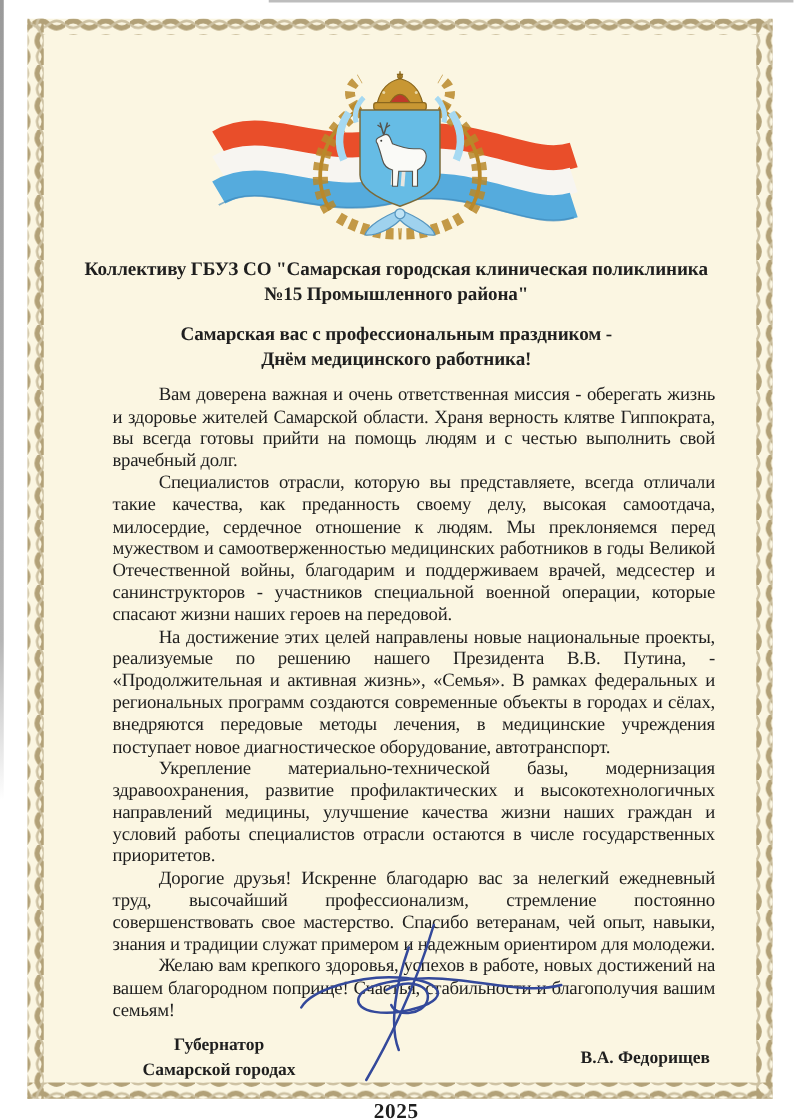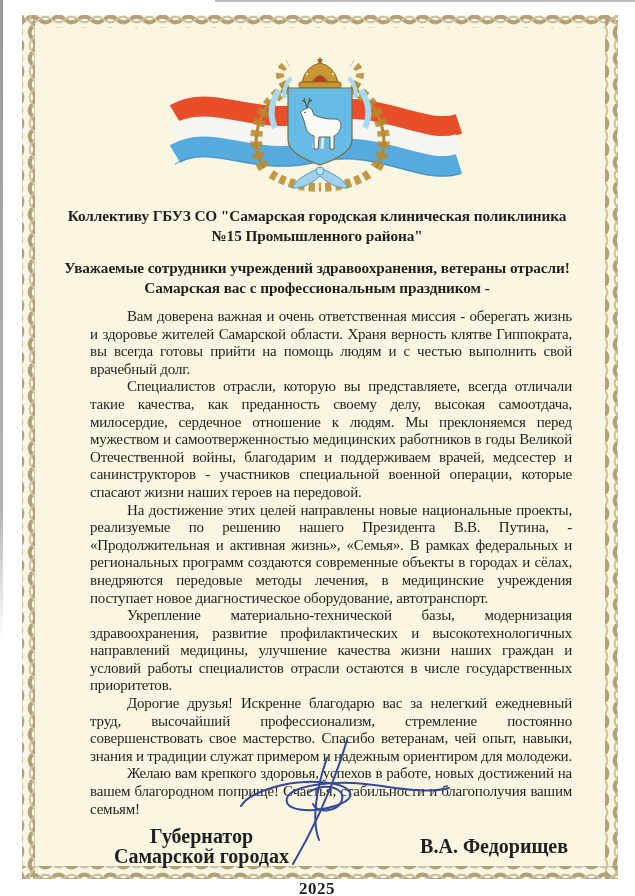--- a/index.html
+++ b/index.html
@@ -28,21 +28,21 @@
     margin-top:11px;
     font-size:15px;line-height:17.6px;
     letter-spacing:-0.2px;
     text-align:justify;
     margin-left:28px;
   }
   .body-text p{margin:0;text-indent:37px;}
   .sig-row{
     margin-top:9px;
     display:flex;align-items:center;
-    font-weight:bold;font-size:20px;line-height:19.5px;
+    font-weight:bold;font-size:14px;line-height:19.5px;
   }
   .gov-title{margin-left:52px;text-align:center;}
   .signer{margin-left:auto;margin-right:4px;}
   .year{
     text-align:center;font-weight:bold;font-size:17px;margin-top:13px;letter-spacing:0.5px;
   }
   .signature-svg{position:absolute;left:235px;top:736px;z-index:3;pointer-events:none;}
 </style>
 </head>
 <body>
@@ -126,22 +126,22 @@
         <circle cx="138" cy="56.5" r="0.8" fill="#3a3a36"></circle>
       </g>
     </svg>
 
     <div class="h-block address">
       <div>Коллективу ГБУЗ СО "Самарская городская клиническая поликлиника</div>
       <div>№15 Промышленного района"</div>
     </div>
 
     <div class="h-block greeting">
-      <div>Уважаемые сотрудники учреждений здравоохранения, ветераны отрасли!</div>
       <div>Самарская вас с профессиональным праздником -</div>
+      <div>Днём медицинского работника!</div>
     </div>
 
     <div class="body-text">
       <p>Вам доверена важная и очень ответственная миссия - оберегать жизнь и здоровье жителей Самарской области. Храня верность клятве Гиппократа, вы всегда готовы прийти на помощь людям и с честью выполнить свой врачебный долг.</p>
       <p>Специалистов отрасли, которую вы представляете, всегда отличали такие качества, как преданность своему делу, высокая самоотдача, милосердие, сердечное отношение к людям. Мы преклоняемся перед мужеством и самоотверженностью медицинских работников в годы Великой Отечественной войны, благодарим и поддерживаем врачей, медсестер и санинструкторов - участников специальной военной операции, которые спасают жизни наших героев на передовой.</p>
       <p>На достижение этих целей направлены новые национальные проекты, реализуемые по решению нашего Президента В.В. Путина, - «Продолжительная и активная жизнь», «Семья». В рамках федеральных и региональных программ создаются современные объекты в городах и сёлах, внедряются передовые методы лечения, в медицинские учреждения поступает новое диагностическое оборудование, автотранспорт.</p>
       <p>Укрепление материально-технической базы, модернизация здравоохранения, развитие профилактических и высокотехнологичных направлений медицины, улучшение качества жизни наших граждан и условий работы специалистов отрасли остаются в числе государственных приоритетов.</p>
       <p>Дорогие друзья! Искренне благодарю вас за нелегкий ежедневный труд, высочайший профессионализм, стремление постоянно совершенствовать свое мастерство. Спасибо ветеранам, чей опыт, навыки, знания и традиции служат примером и надежным ориентиром для молодежи.</p>
       <p>Желаю вам крепкого здоровья, успехов в работе, новых достижений на вашем благородном поприще! Счастья, стабильности и благополучия вашим семьям!</p>
     </div>

